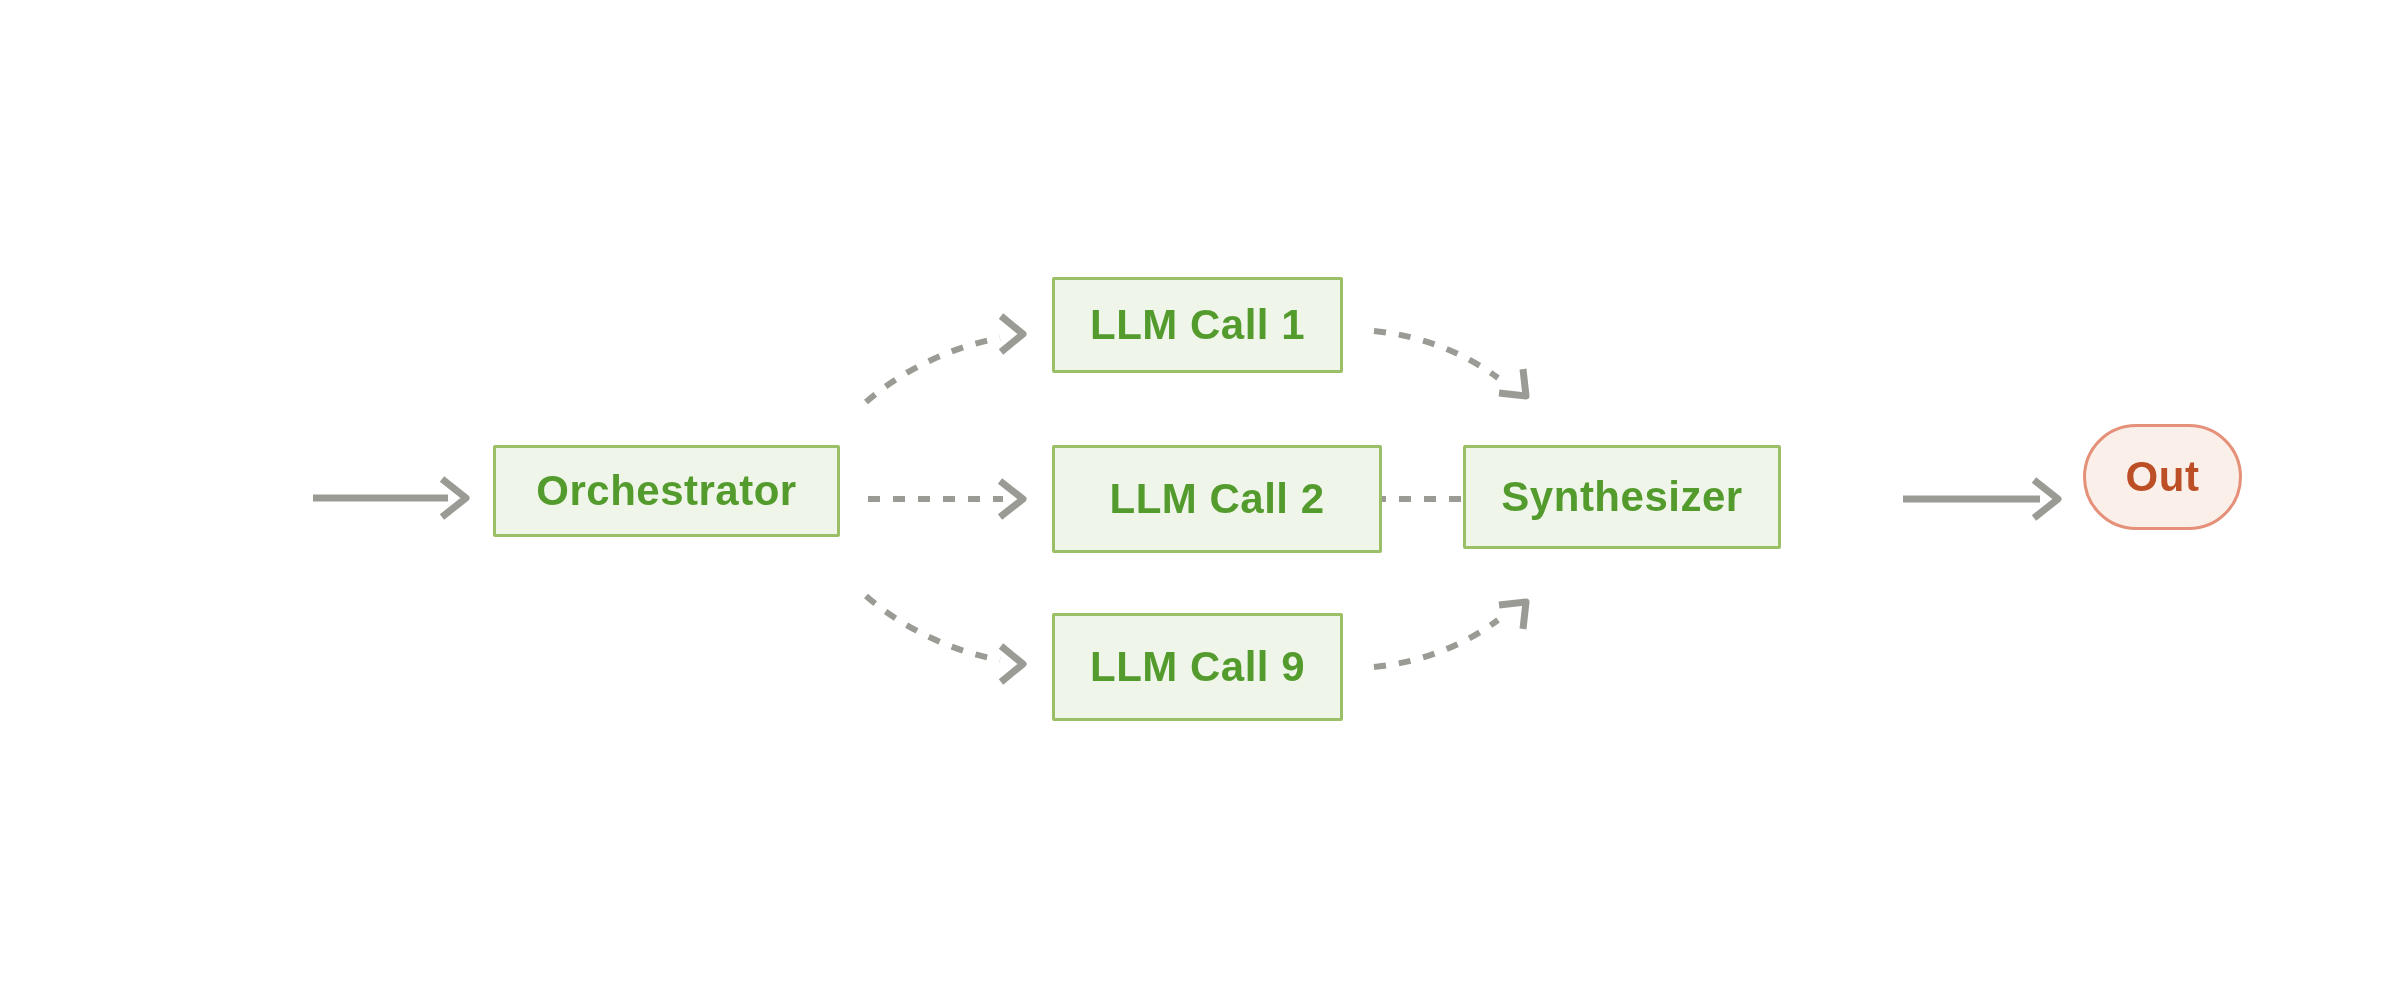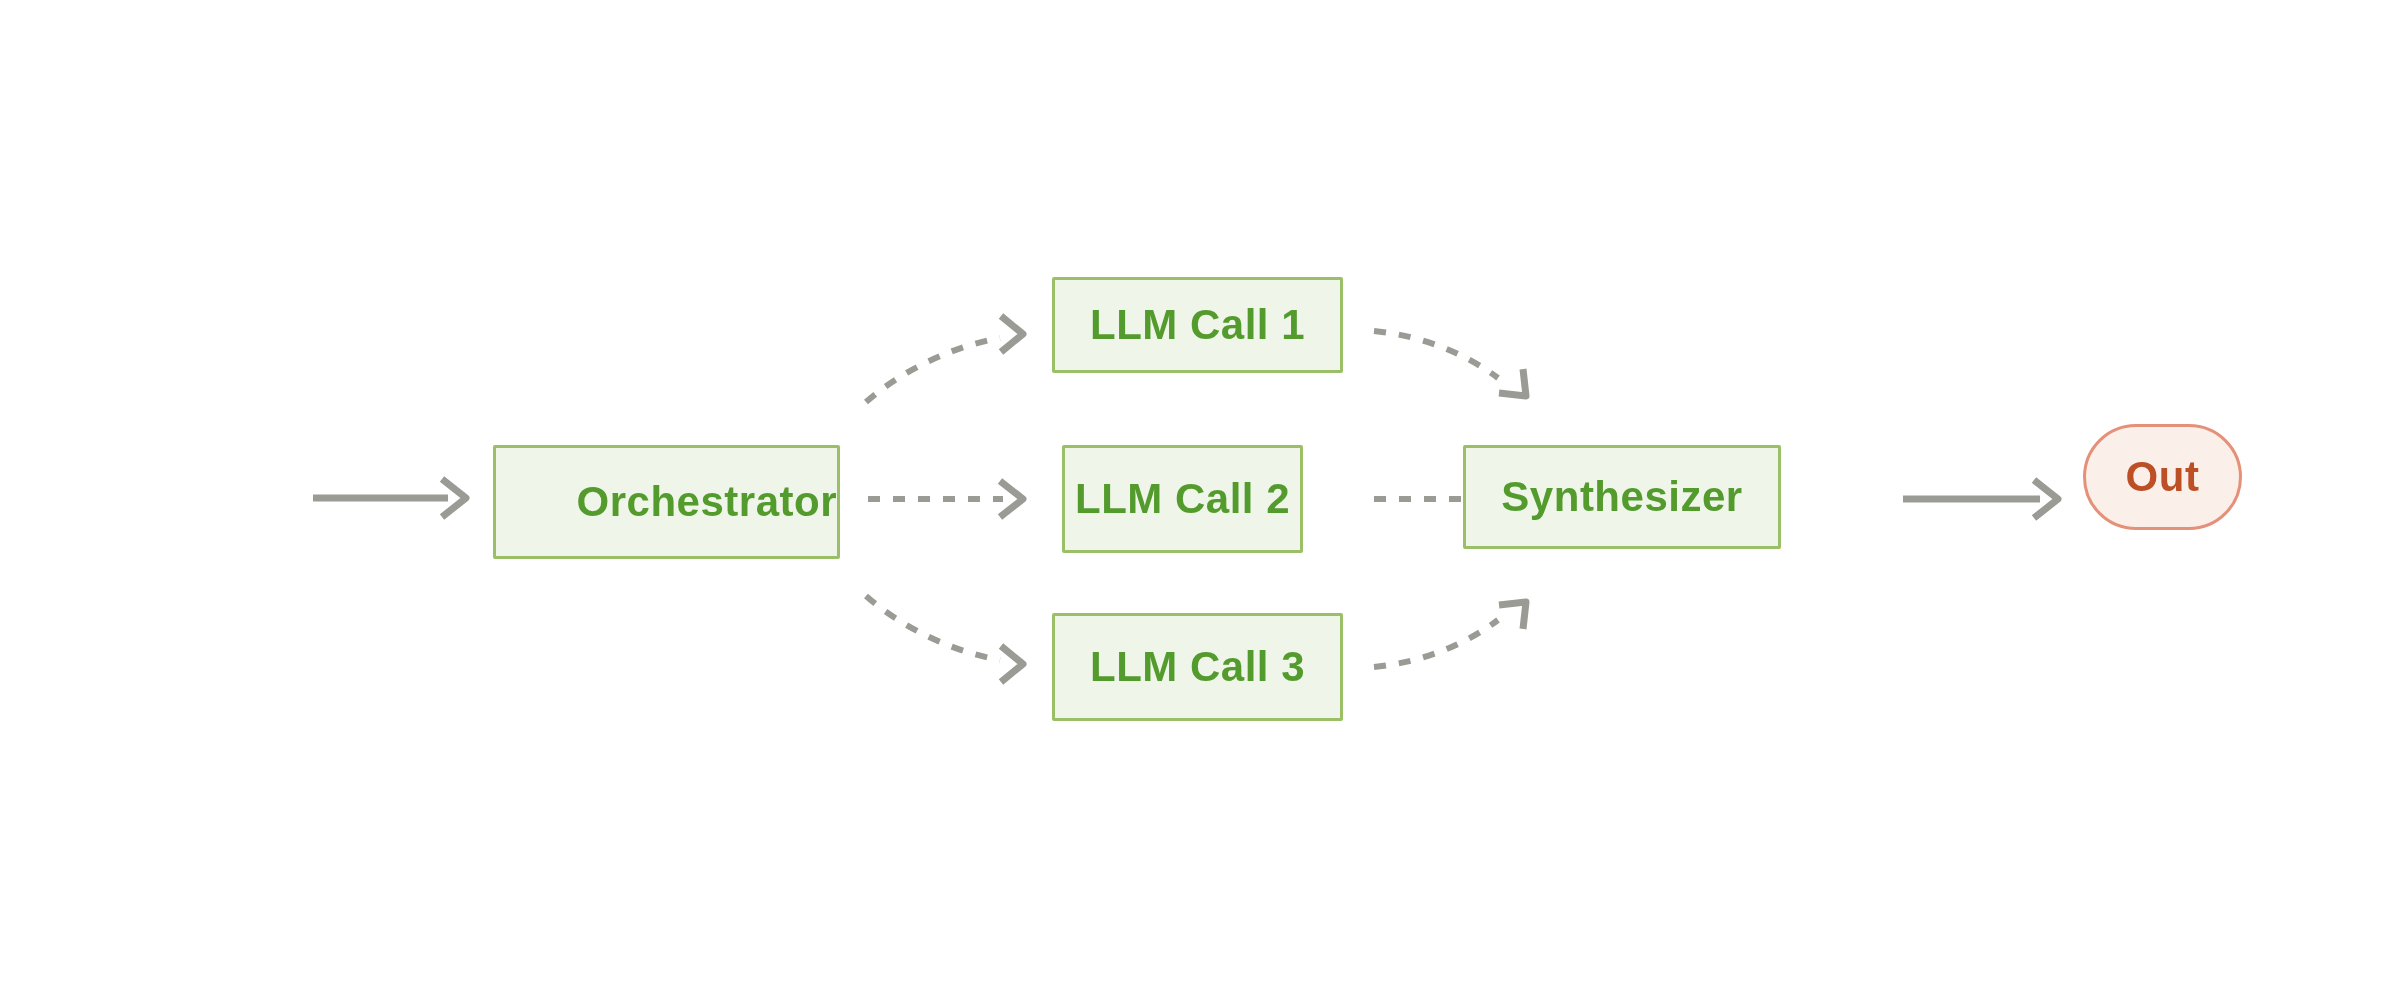--- a/index.html
+++ b/index.html
@@ -55,23 +55,23 @@
     border: 3px solid var(--process-border, #9bbf66);
     color: var(--process-text, #549b2e);
     border-radius: 2px;
   }
   .node--terminal {
     background: var(--terminal-fill, #fbefe9);
     border: 3px solid var(--terminal-border, #e18f71);
     color: var(--terminal-text, #bf4e24);
   }
   #node-in          { left: 162px;  top: 446px; width: 122px; height: 104px; border-radius: 50%; }
-  #node-orchestrator{ left: 493px;  top: 445px; width: 347px; height: 114px; justify-content: flex-end; }
+  #node-orchestrator{ left: 493px;  top: 445px; width: 347px; height: 92px; }
   #node-llm1        { left: 1052px; top: 277px; width: 291px; height: 96px; }
-  #node-llm2        { left: 1052px; top: 445px; width: 241px; height: 108px; margin-left: 10px; }
+  #node-llm2        { left: 1052px; top: 445px; width: 330px; height: 108px; }
   #node-llm3        { left: 1052px; top: 613px; width: 291px; height: 108px; }
   #node-synthesizer { left: 1463px; top: 445px; width: 318px; height: 104px; }
   #node-out         { left: 2083px; top: 424px; width: 159px; height: 106px; border-radius: 53px; }
 </style>
 </head>
 <body>
 
 <div id="canvas">
 
   <svg id="edges" viewBox="0 0 2401 1000" xmlns="http://www.w3.org/2000/svg">
@@ -124,21 +124,21 @@
 
   <div class="node node--process" id="node-llm1">
     <span>LLM Call 1</span>
   </div>
 
   <div class="node node--process" id="node-llm2">
     <span>LLM Call 2</span>
   </div>
 
   <div class="node node--process" id="node-llm3">
-    <span>LLM Call 3</span>
+    <span>LLM Call 9</span>
   </div>
 
   <div class="node node--process" id="node-synthesizer">
     <span>Synthesizer</span>
   </div>
 
   <div class="node node--terminal" id="node-out">
     <span>Out</span>
   </div>
 

